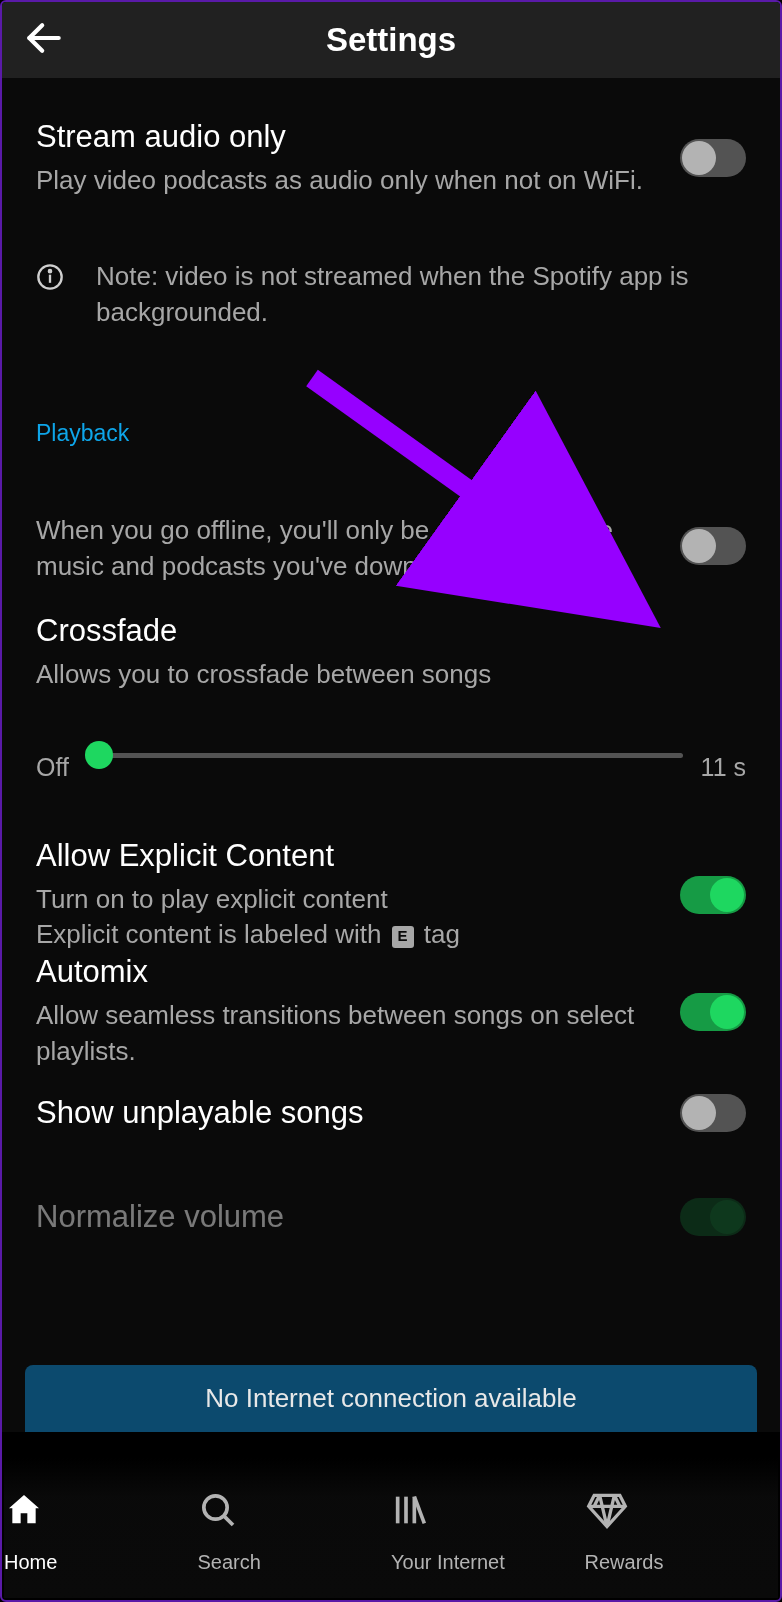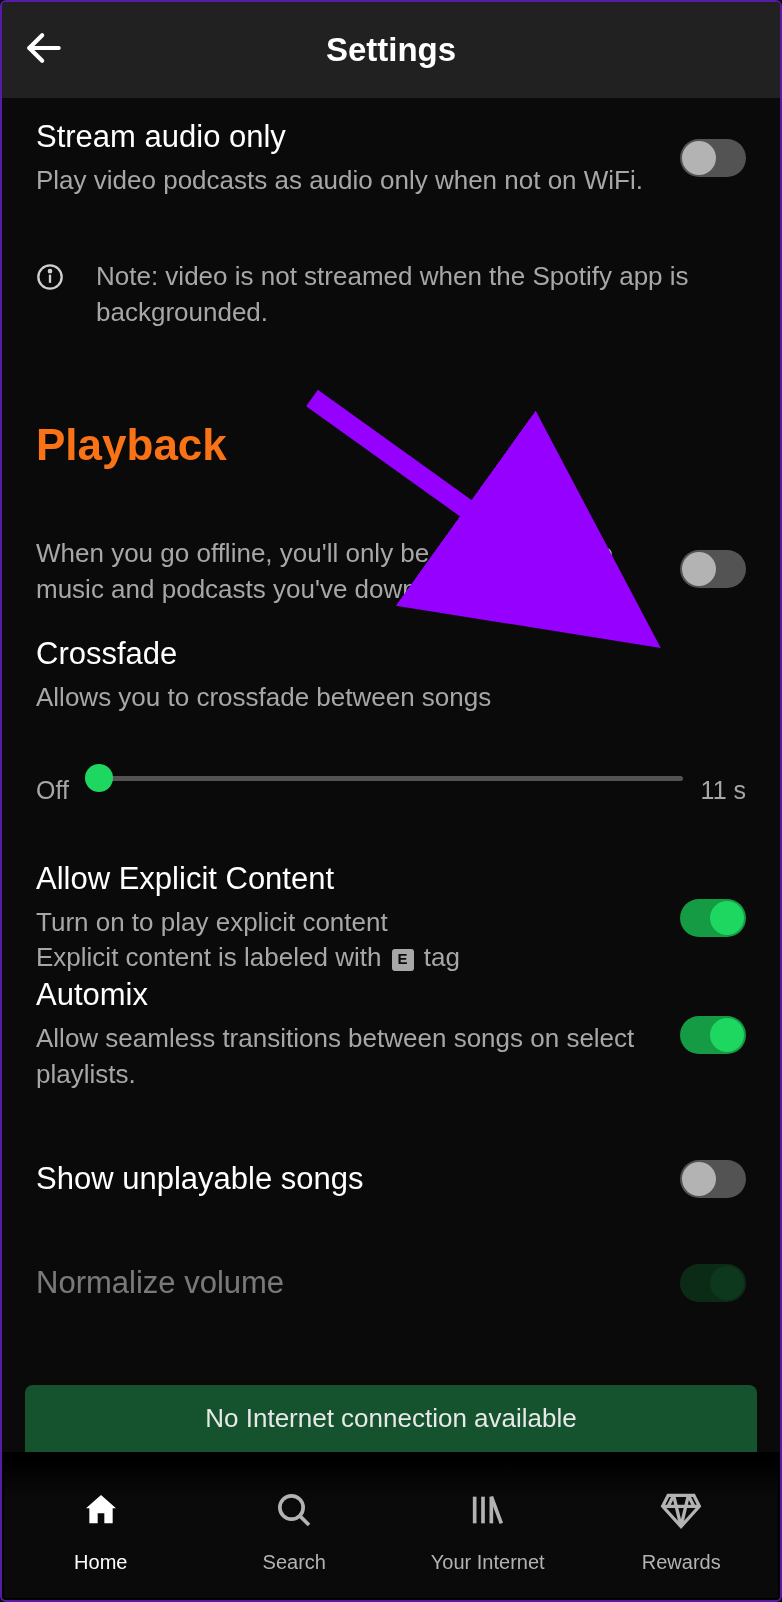--- a/index.html
+++ b/index.html
@@ -8,21 +8,21 @@
   height: 1602px;
   background: #000;
   font-family: -apple-system, BlinkMacSystemFont, "Segoe UI", Helvetica, Arial, sans-serif;
   color: #fff;
   overflow: hidden;
   position: relative;
   border: 2px solid #5a1aa8;
   border-radius: 6px;
 }
 .header {
-  height: 96px;
+  height: 76px;
   background: #212121;
   display: flex;
   align-items: center;
   position: relative;
 }
 .back-btn {
   position: absolute;
   left: 20px;
   top: 50%;
   transform: translateY(-50%);
@@ -85,23 +85,23 @@
   margin-top: 60px;
   align-items: flex-start;
 }
 .info-icon { flex-shrink: 0; margin-top: 4px; }
 .info-text {
   font-size: 26px;
   color: #a7a7a7;
   line-height: 1.38;
 }
 .section-header {
-  font-size: 44px;
-  font-weight: 700;
-  color: #f97316;
+  font-size: 23px;
+  font-weight: 400;
+  color: #0ea5e9;
   margin-top: 90px;
   margin-bottom: 60px;
 }
 .slider-row {
   display: flex;
   gap: 18px;
   margin-top: 60px;
   margin-bottom: 50px;
 }
 .slider-label {
@@ -137,21 +137,21 @@
   font-weight: 700;
   border-radius: 3px;
   vertical-align: middle;
   margin: 0 3px;
 }
 .toast {
   position: absolute;
   left: 23px;
   right: 23px;
   bottom: 0;
-  background: #14532d;
+  background: #0c4a6e;
   padding: 18px 10px;
   text-align: center;
   font-size: 26px;
   color: #e8e8e8;
   border-radius: 8px 8px 0 0;
 }
 .navbar {
   position: absolute;
   left: 2px;
   right: 2px;
@@ -159,21 +159,21 @@
   height: 140px;
   background: linear-gradient(to bottom, rgba(20,20,20,0) 0%, rgba(10,10,10,0.94) 28%, #0a0a0a 100%);
   display: flex;
   align-items: flex-end;
   padding-bottom: 24px;
 }
 .nav-item {
   flex: 1;
   display: flex;
   flex-direction: column;
-  align-items: center;
+  align-items: flex-start;
   gap: 19px;
   cursor: pointer;
 }
 .nav-icon { height: 44px; display:flex; align-items:center; justify-content:center; }
 .nav-label { font-size: 20px; color: #b3b3b3; }
 .nav-item.active .nav-label { color: #fff; }
 .arrow-annotation {
   position: absolute;
   pointer-events: none;
   z-index: 5;
@@ -188,21 +188,21 @@
     <svg width="44" height="44" viewBox="0 0 24 24" fill="none" stroke="#fff" stroke-width="2.3" stroke-linecap="round" stroke-linejoin="round">
         <line x1="20" y1="12" x2="4" y2="12"></line>
         <polyline points="11 19 4 12 11 5"></polyline>
       </svg>
   </div>
   <div class="header-title">Settings</div>
 </div>
 
 <div class="content">
 
-  <div class="setting-row" style="margin-top:20px">
+  <div class="setting-row" style="margin-top:40px">
     <div class="setting-text">
       <div class="setting-title">Stream audio only</div>
       <div class="setting-desc">Play video podcasts as audio only when not on WiFi.</div>
     </div>
     <div class="toggle off">
         <div class="knob"></div>
       </div>
   </div>
 
   <div class="info-row">
@@ -256,21 +256,21 @@
   <div class="setting-row">
     <div class="setting-text">
       <div class="setting-title">Automix</div>
       <div class="setting-desc">Allow seamless transitions between songs on select playlists.</div>
     </div>
     <div class="toggle on">
         <div class="knob"></div>
       </div>
   </div>
 
-  <div class="setting-row" style="margin-top:67px">
+  <div class="setting-row" style="margin-top:24px">
     <div class="setting-text">
       <div class="setting-title">Show unplayable songs</div>
     </div>
     <div class="toggle off">
         <div class="knob"></div>
       </div>
   </div>
 
   <div class="setting-row faded" style="margin-top:65px">
     <div class="setting-text">

